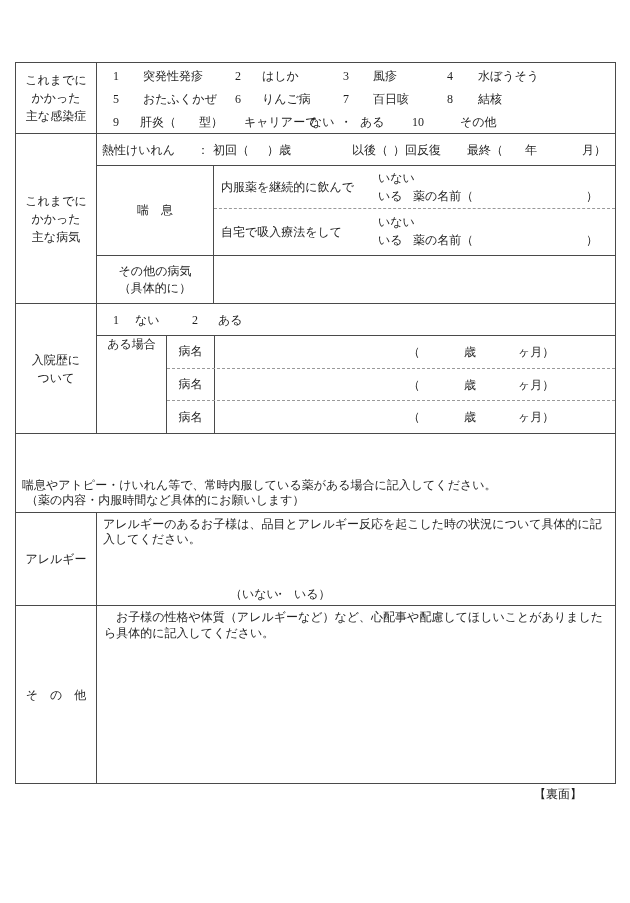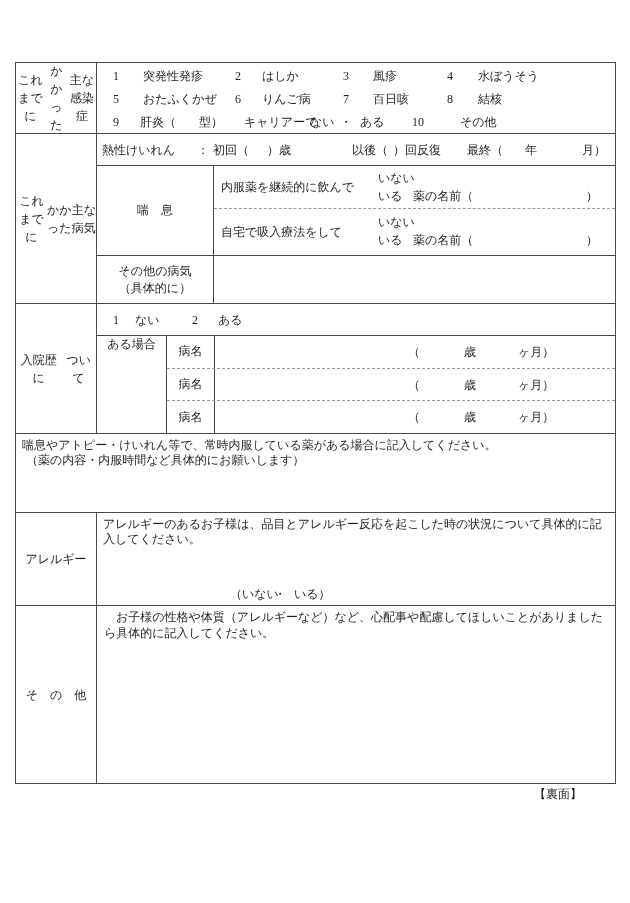--- a/index.html
+++ b/index.html
@@ -10,21 +10,21 @@
   }
   *{box-sizing:border-box;}
   .form-table{
     position:absolute;left:15px;top:62px;width:601px;
     border:1px solid #4a4a4a;background:#fff;
   }
   .section{display:flex;border-bottom:1px solid #4a4a4a;}
   .section.last{border-bottom:none;}
   .label-cell{
     width:81px;flex-shrink:0;border-right:1px solid #4a4a4a;
-    display:flex;justify-content:center;align-items:center;
+    display:flex;flex-direction:column;justify-content:center;align-items:center;
     text-align:center;line-height:18px;
   }
   .content{flex:1;position:relative;}
   .s1{height:71px}.s2{height:170px}.s3{height:130px}.s4{height:79px}.s5{height:93px}.s6{height:177px}
   .tok{position:absolute;white-space:nowrap;line-height:15px;}
   .vtok{position:absolute;top:50%;transform:translateY(-50%);white-space:nowrap;}
   .row-febrile{height:32px;border-bottom:1px solid #4a4a4a;position:relative;font-family:Liberation Serif, serif;}
   .row-asthma{height:90px;border-bottom:1px solid #4a4a4a;display:flex;}
   .asthma-label{width:117px;flex-shrink:0;border-right:1px solid #4a4a4a;
     display:flex;align-items:center;justify-content:center;}
@@ -38,21 +38,21 @@
   .row-hospchoice{height:32px;border-bottom:1px solid #4a4a4a;position:relative;}
   .hosp-body{height:97px;display:flex;}
   .aru-cell{width:70px;flex-shrink:0;border-right:1px solid #4a4a4a;
     display:flex;align-items:flex-start;justify-content:center;}
   .hosp-rows{flex:1;display:flex;flex-direction:column;}
   .hosp-row{flex:1;display:flex;border-bottom:1px dashed #9a9a9a;gap:16px;}
   .hosp-row.last{border-bottom:none;}
   .byomei-cell{width:48px;flex-shrink:0;border-right:1px solid #4a4a4a;
     display:flex;align-items:center;justify-content:center;}
   .hosp-field{flex:1;position:relative;}
-  .med-body{padding:4px 6px;line-height:15px;}
+  .med-body{padding:4px 6px;line-height:15px;margin-top:40px;}
   .med-line2{padding-left:4px;font-family:Liberation Serif, serif;}
   .allergy-note{position:absolute;top:4px;left:6px;right:4px;line-height:15px;}
   .other-note{padding:3px 7px 0 7px;text-indent:12px;line-height:16px;}
   .back-label{position:absolute;top:786px;right:48px;white-space:nowrap;}
 </style>
 </head>
 <body>
 
 <div class="form-table">
 

